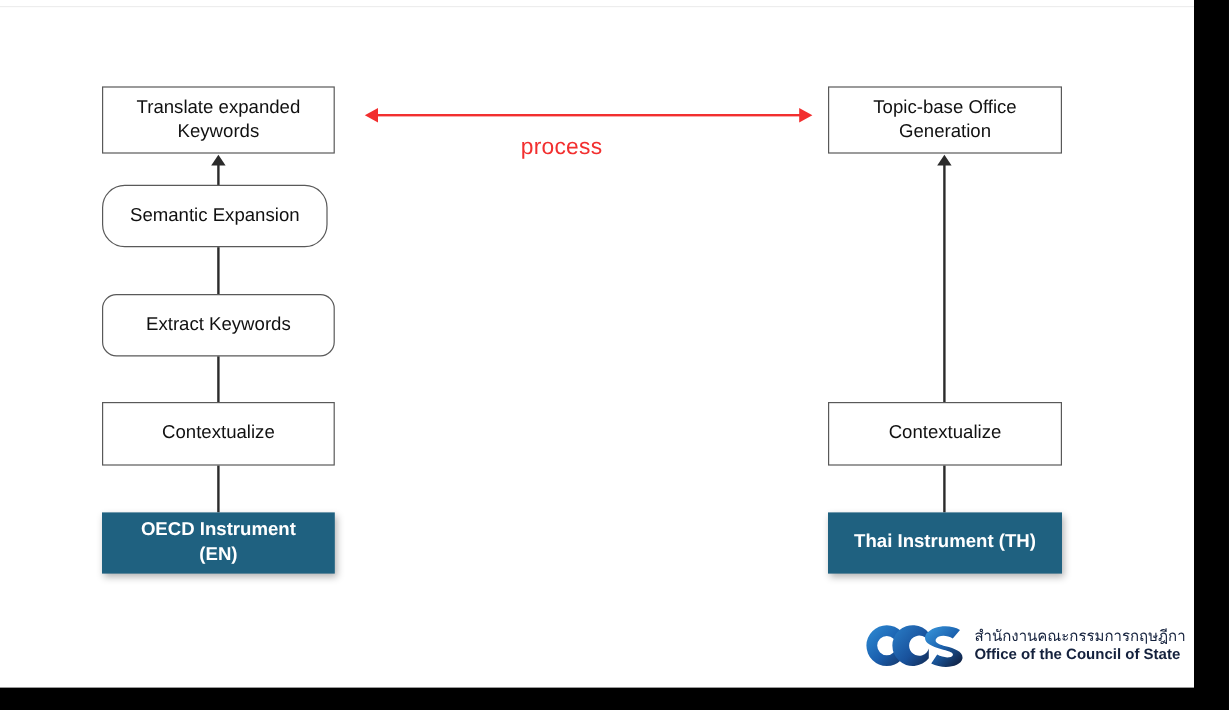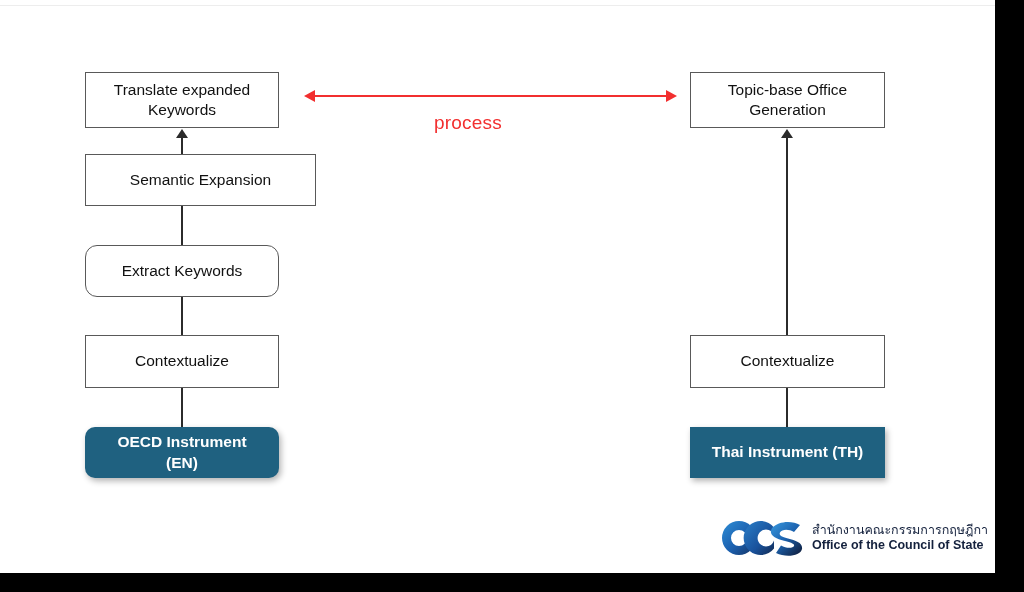--- a/index.html
+++ b/index.html
@@ -137,39 +137,39 @@
     <div id="top-rule"></div>
 
     <div class="node plain" style="left:85px; top:72px; width:194px; height:56px;">
       <span class="label">Translate expanded
 Keywords</span>
     </div>
 
     <div class="conn" style="left:181px; top:137px; height:21px;"></div>
     <div class="arrowhead-up" style="left:176px; top:129px;"></div>
 
-    <div class="node plain" style="left:85px; top:154px; width:231px; height:52px;">
+    <div class="node plain" style="left:85px; top:154px; width:188px; height:52px;border-radius:19px;">
       <span class="label">Semantic Expansion</span>
     </div>
 
     <div class="conn" style="left:181px; top:206px; height:39px;"></div>
 
     <div class="node plain" style="left:85px; top:245px; width:194px; height:52px;border-radius:12px;">
       <span class="label">Extract Keywords</span>
     </div>
 
     <div class="conn" style="left:181px; top:297px; height:38px;"></div>
 
     <div class="node plain" style="left:85px; top:335px; width:194px; height:53px;">
       <span class="label">Contextualize</span>
     </div>
 
     <div class="conn" style="left:181px; top:388px; height:39px;"></div>
 
-    <div class="node filled" style="left:85px; top:427px; width:194px; height:51px;border-radius:10px;">
+    <div class="node filled" style="left:85px; top:427px; width:194px; height:51px;">
       <span class="label">OECD Instrument
 (EN)</span>
     </div>
 
     <div class="node plain" style="left:690px; top:72px; width:195px; height:56px;">
       <span class="label">Topic-base Office
 Generation</span>
     </div>
 
     <div class="conn" style="left:786px; top:137px; height:198px;"></div>

